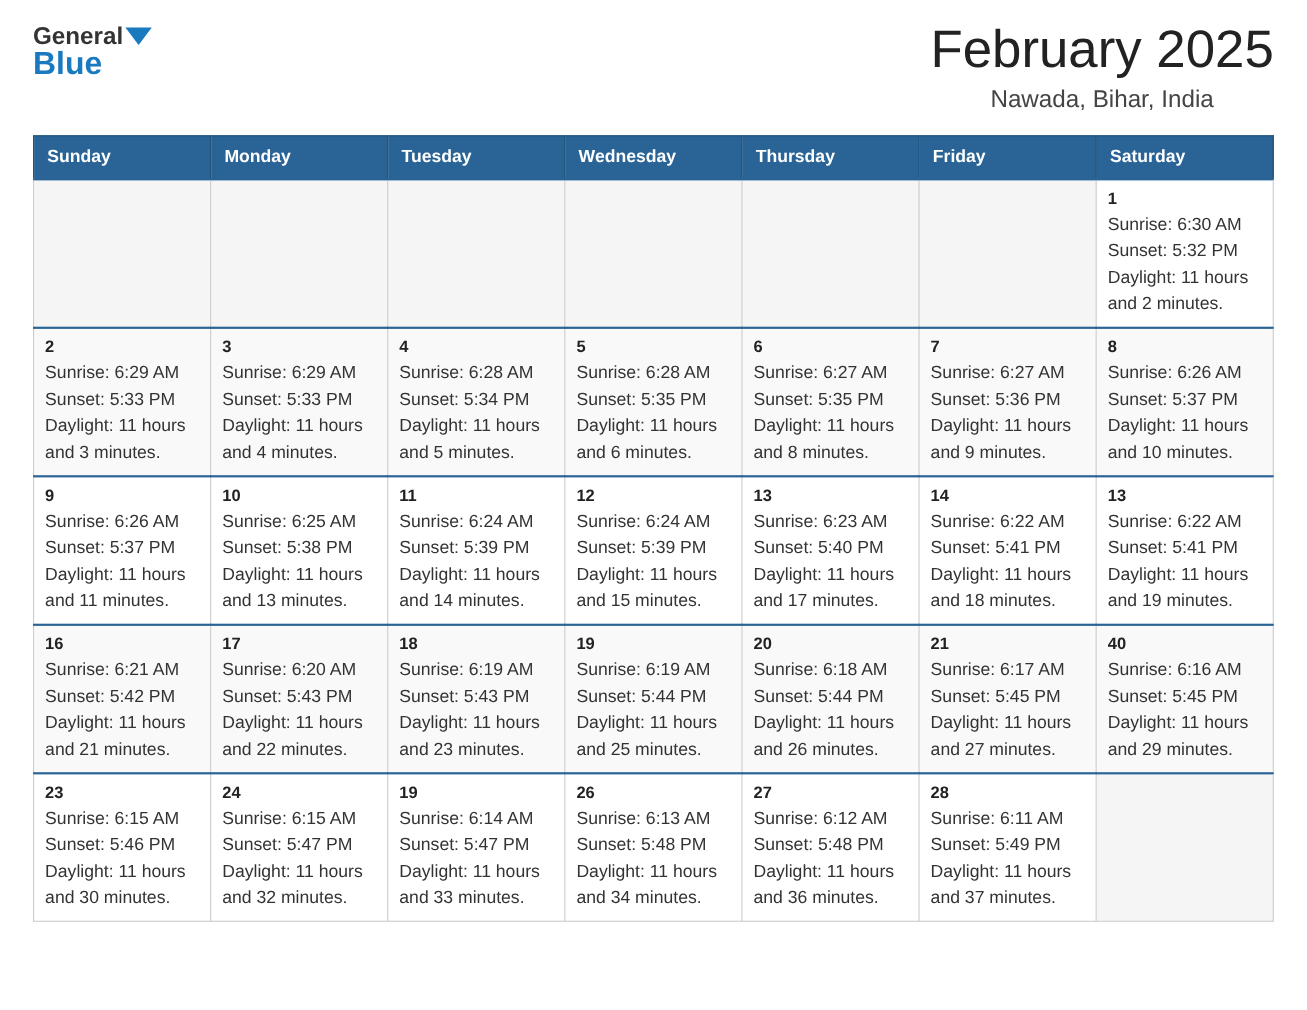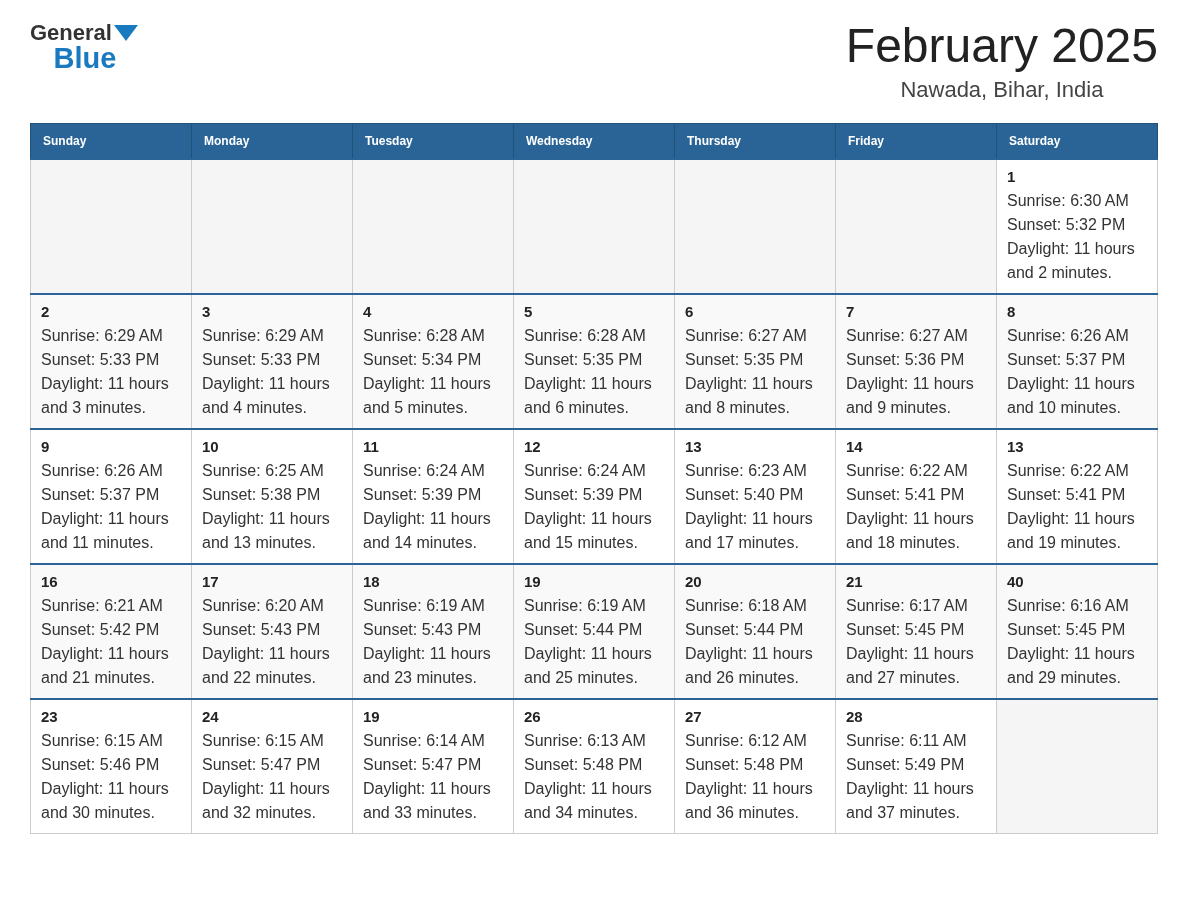--- a/index.html
+++ b/index.html
@@ -12,21 +12,21 @@
     }
     .header {
       display: flex;
       justify-content: space-between;
       align-items: flex-start;
       margin-bottom: 20px;
     }
     .logo {
       display: flex;
       flex-direction: column;
-      align-items: center;
+      align-items: flex-start;
     }
     .logo-text {
       display: flex;
       align-items: center;
       font-size: 22px;
       font-weight: bold;
       color: #333;
     }
     .logo-general { color: #333; }
     .logo-triangle {
@@ -63,21 +63,21 @@
       border-collapse: collapse;
       border: 1px solid #999;
     }
     .calendar thead tr {
       background-color: #2a6496;
     }
     .calendar thead th {
       color: #fff;
       text-align: left;
       padding: 10px 12px;
-      font-size: 12px;
+      font-size: 16px;
       font-weight: 600;
       border: 1px solid #1e5276;
     }
     .calendar tbody tr {
       border-top: 2px solid #2a6496;
     }
     .calendar tbody td {
       vertical-align: top;
       padding: 8px 10px;
       border: 1px solid #ccc;

